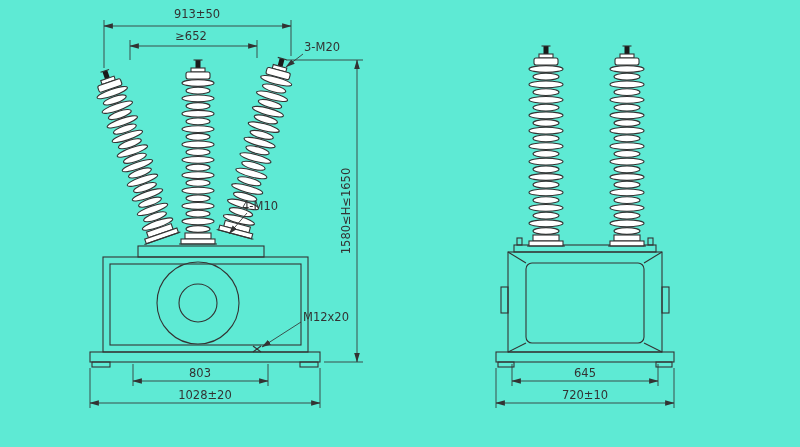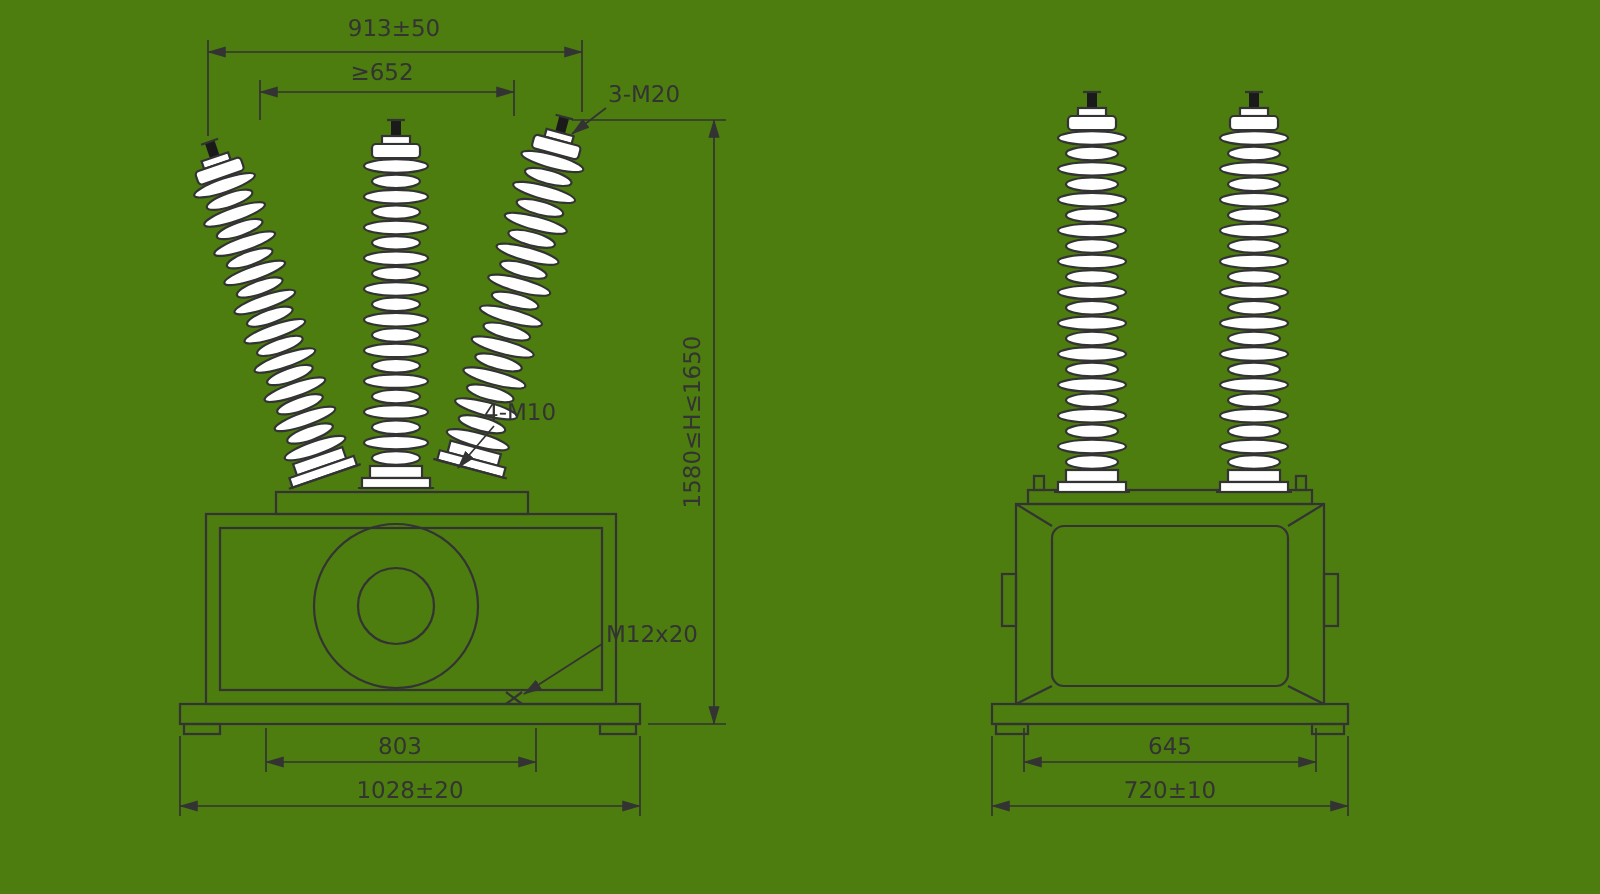--- a/index.html
+++ b/index.html
@@ -1,16 +1,16 @@
 <!DOCTYPE html>
 <html><head>
 <meta charset="utf-8">
 <style>
   html,body{margin:0;padding:0;background:#fff;}
-  .stage{width:800px;height:447px;background:#4d7c0f;position:relative;overflow:hidden;}
+  .stage{width:800px;height:447px;background:#5eead4;position:relative;overflow:hidden;}
   svg{display:block;}
   .ln{stroke:#333;stroke-width:1.1;fill:none;}
   .dm{stroke:#333;stroke-width:0.85;fill:none;}
   text{font-family:"DejaVu Sans","Liberation Sans",sans-serif;font-size:11.5px;fill:#333;}
 </style>
 </head>
 <body>
 
 <div class="stage">
 <svg width="800" height="447" viewBox="0 0 800 447">

